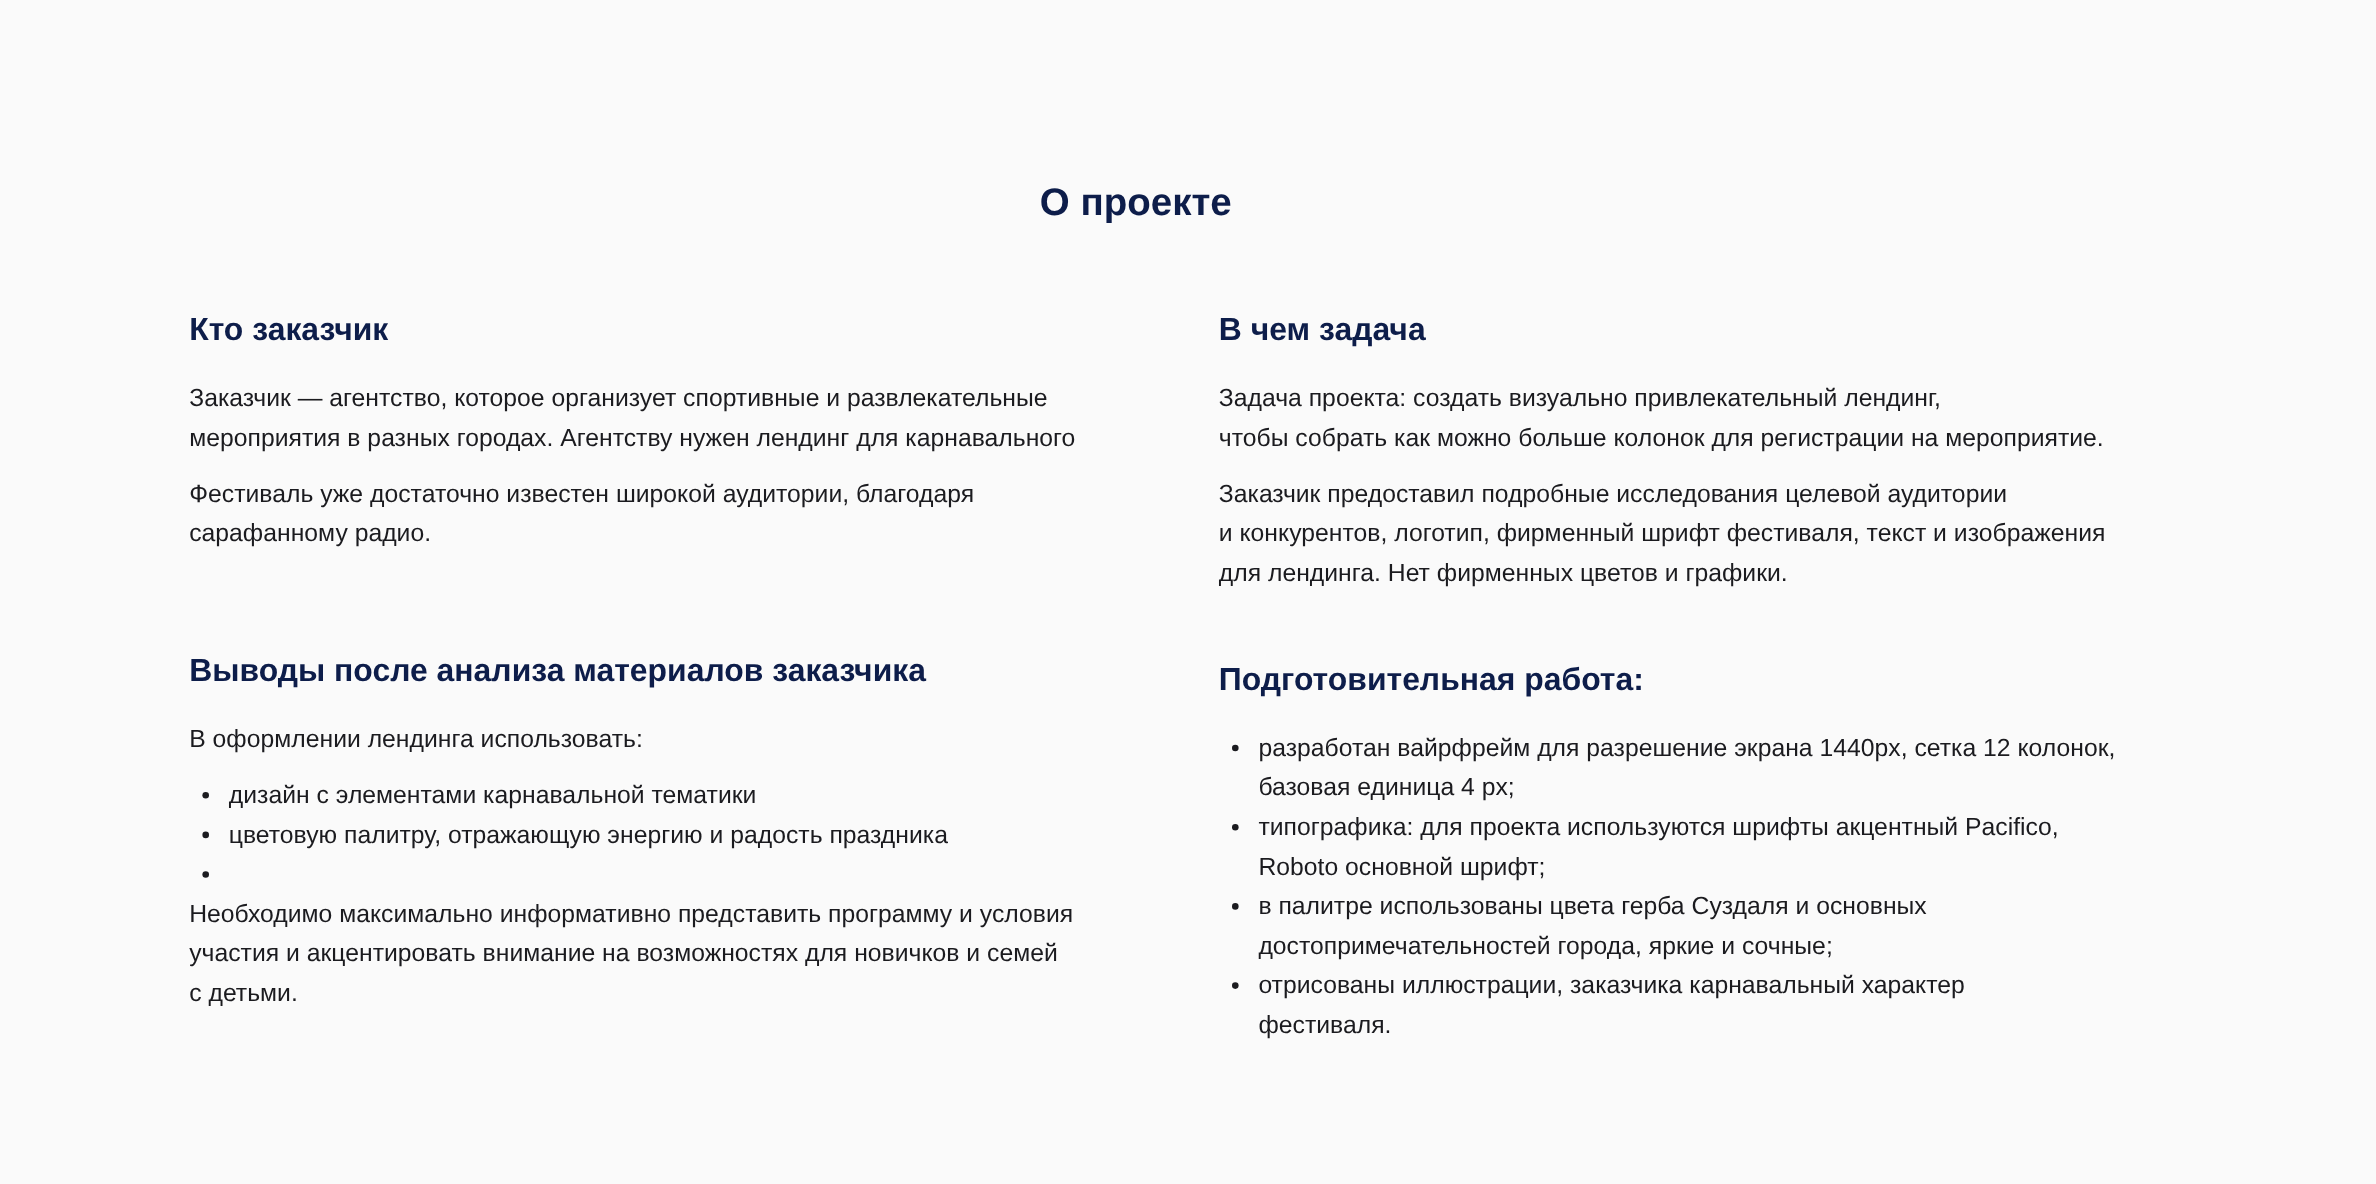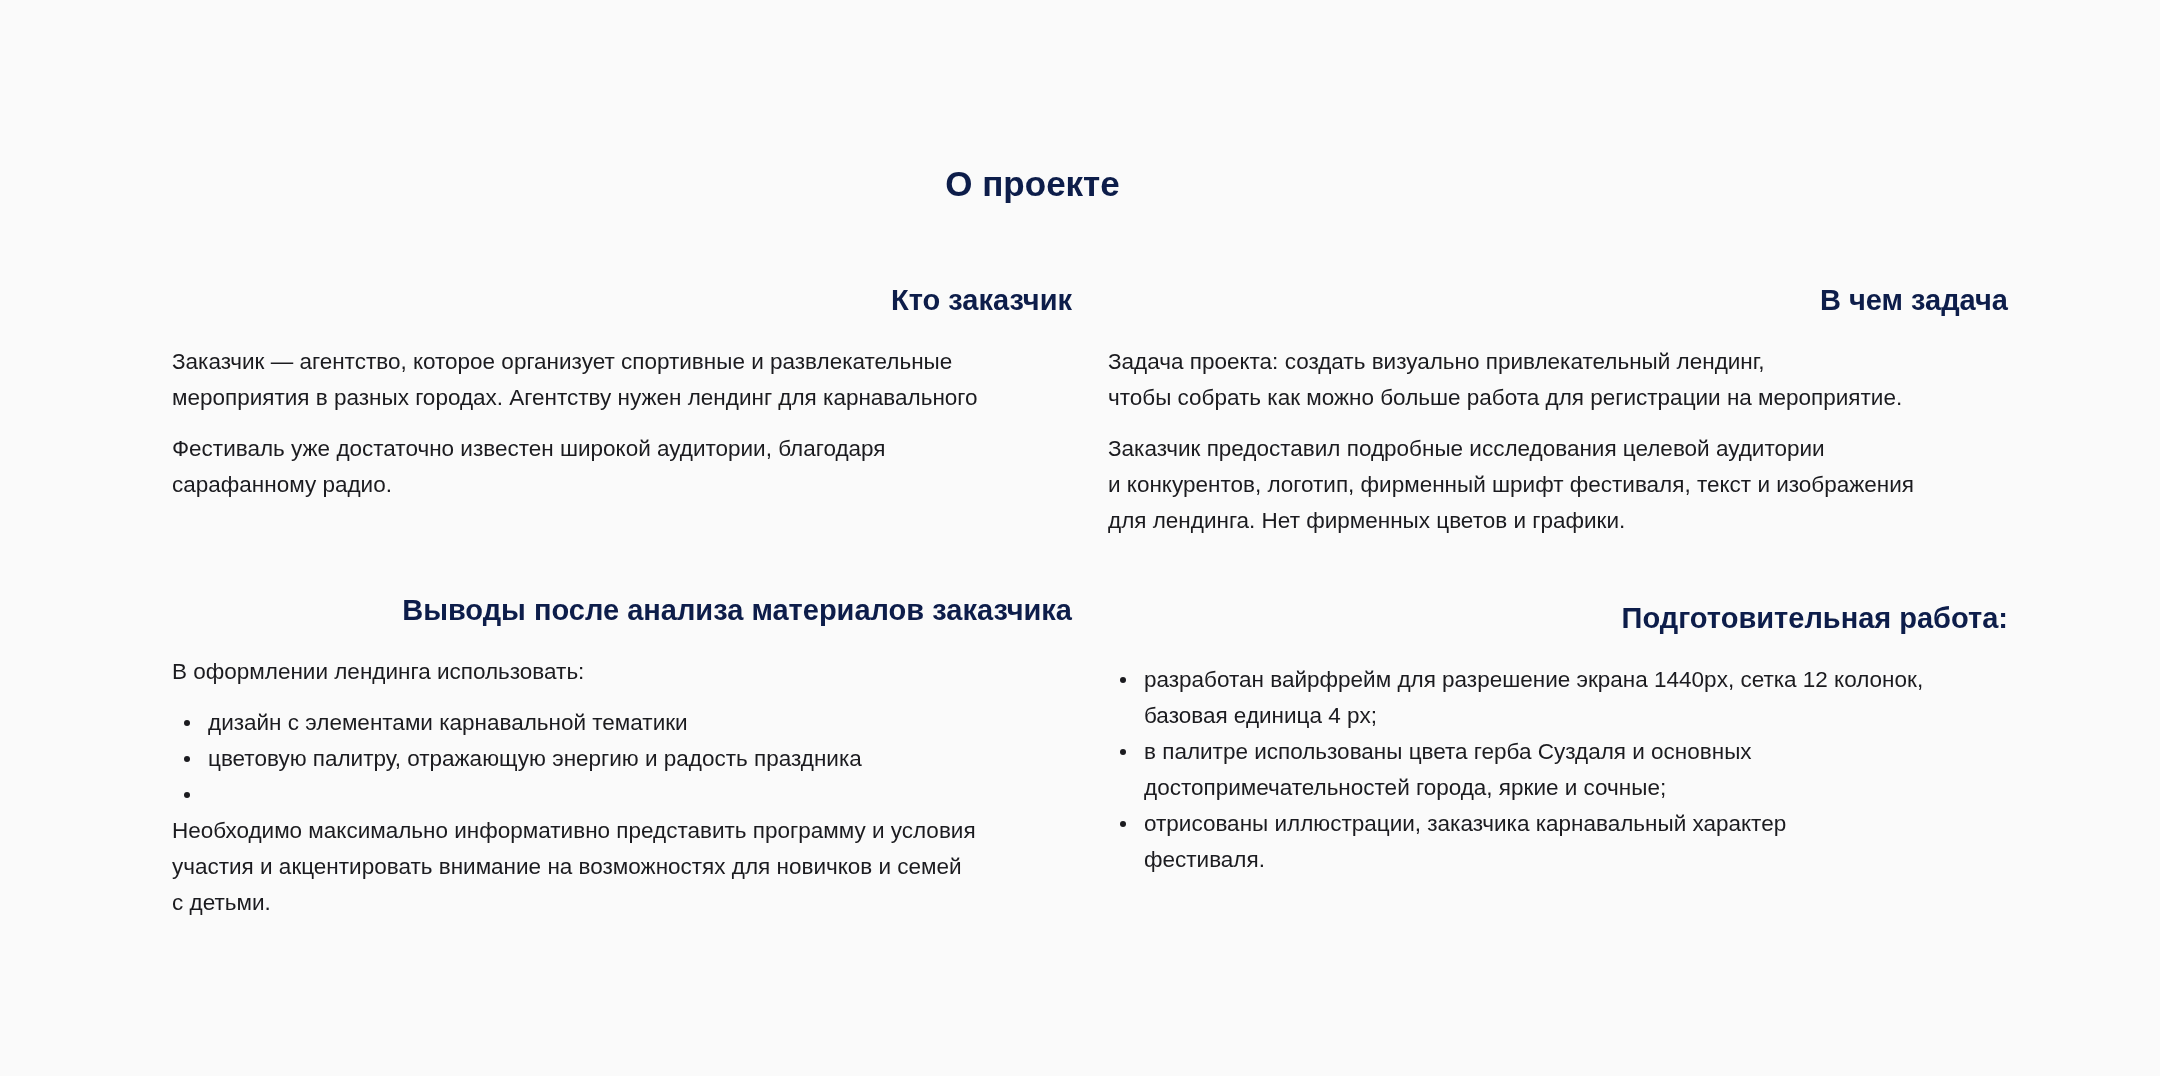--- a/index.html
+++ b/index.html
@@ -30,21 +30,20 @@
     .block {
       position: absolute;
       width: 900px;
     }
     .block h2 {
       margin: 0;
       font-size: 29px;
       font-weight: 700;
       color: #0d1d4a;
       line-height: 40px;
-      text-align: right;
     }
     .block p {
       margin: 0;
       font-size: 22.5px;
       line-height: 36px;
     }
     .block ul {
       margin: 0;
       padding: 0;
       list-style: none;
@@ -90,21 +89,21 @@
     <span>Фестиваль уже достаточно известен широкой аудитории, благодаря</span><br>
     <span>сарафанному радио.</span>
   </p>
 </section>
 
 <section class="block" id="b-task">
   <h2>В чем задача</h2>
   <div class="gap-h"></div>
   <p>
     <span>Задача проекта: создать визуально привлекательный лендинг,</span><br>
-    <span>чтобы собрать как можно больше работа для регистрации на мероприятие.</span>
+    <span>чтобы собрать как можно больше колонок для регистрации на мероприятие.</span>
   </p>
   <div class="gap-p"></div>
   <p>
     <span>Заказчик предоставил подробные исследования целевой аудитории</span><br>
     <span>и конкурентов, логотип, фирменный шрифт фестиваля, текст и изображения</span><br>
     <span>для лендинга. Нет фирменных цветов и графики.</span>
   </p>
 </section>
 
 <section class="block" id="b-conclusions">
@@ -123,16 +122,17 @@
     <span>участия и акцентировать внимание на возможностях для новичков и семей</span><br>
     <span>с детьми.</span>
   </p>
 </section>
 
 <section class="block" id="b-prep">
   <h2>Подготовительная работа:</h2>
   <div class="gap-h"></div>
   <ul>
     <li><span class="bullet"></span><span>разработан вайрфрейм для разрешение экрана 1440px, сетка 12 колонок,</span><br><span>базовая единица 4 px;</span></li>
+    <li><span class="bullet"></span><span>типографика: для проекта используются шрифты акцентный Pacifico,</span><br><span>Roboto основной шрифт;</span></li>
     <li><span class="bullet"></span><span>в палитре использованы цвета герба Суздаля и основных</span><br><span>достопримечательностей города, яркие и сочные;</span></li>
     <li><span class="bullet"></span><span>отрисованы иллюстрации, заказчика карнавальный характер</span><br><span>фестиваля.</span></li>
   </ul>
 </section>
 
 </body></html>

